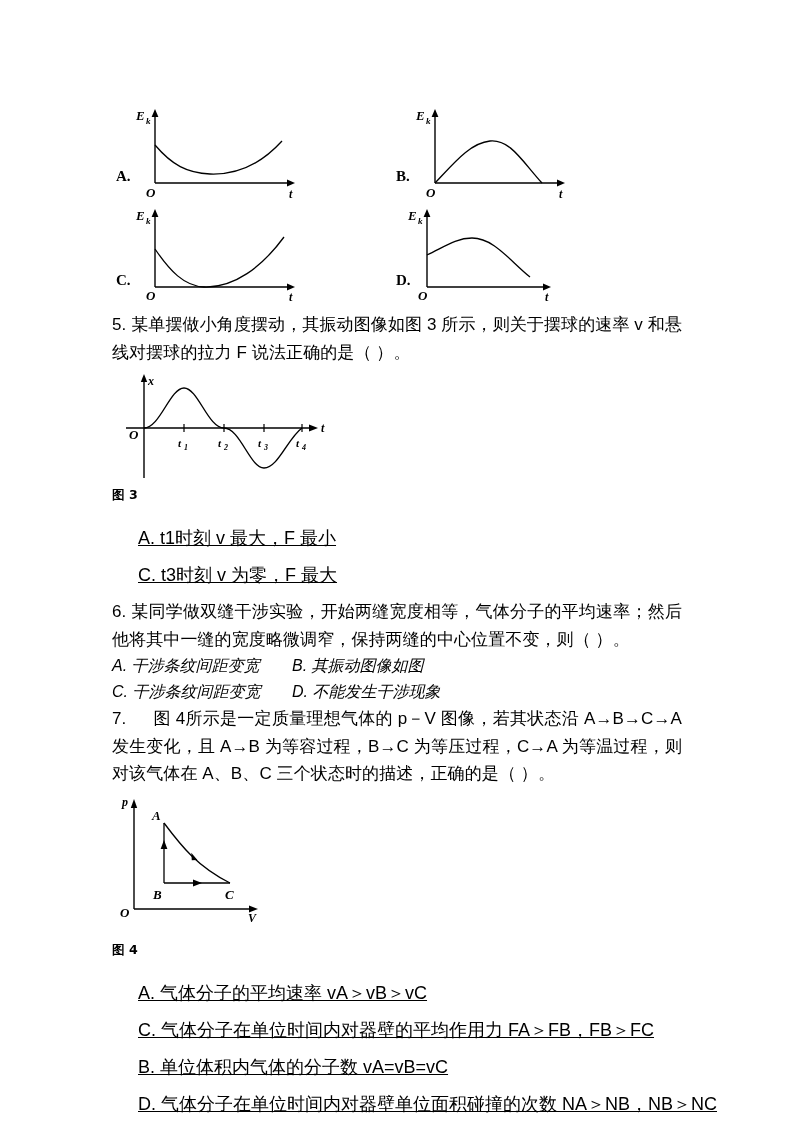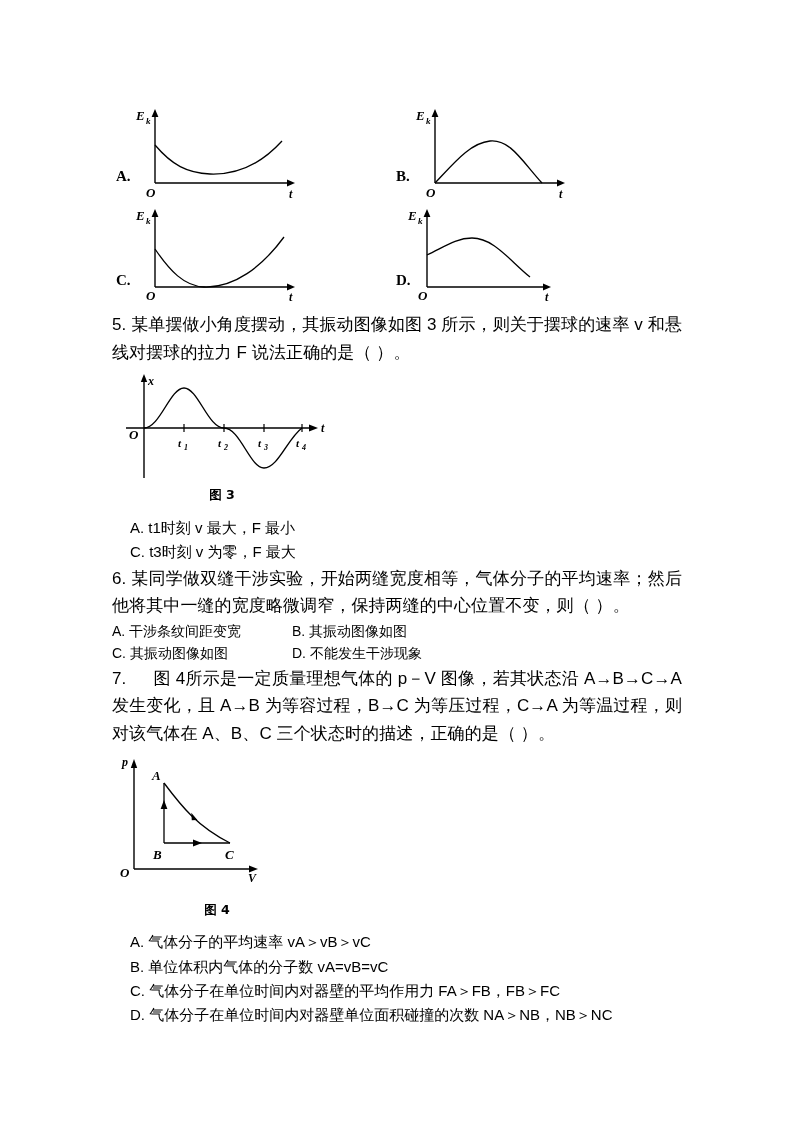--- a/index.html
+++ b/index.html
@@ -47,43 +47,45 @@
     font-size: 17px;
     line-height: 1.62;
     letter-spacing: 0.1px;
     text-align: justify;
     margin: 0;
   }
   .choices {
     margin: 0;
   }
   .choice {
-    font-size: 15px;
+    font-size: 18px;
     line-height: 1.62;
-    margin: 0;
+    margin: 8px;
     white-space: nowrap;
+    text-decoration: underline;
   }
   .choice-ind {
     padding-left: 18px;
   }
   .choice-2col {
     display: flex;
-    font-size: 14px;
+    font-size: 16px;
     line-height: 1.62;
+    font-style: italic;
   }
   .choice-2col > span:first-child { width: 180px; display:inline-block; }
 
   
   .figure-block {
     position: relative;
   }
   .fig-caption {
     font-size: 12.6px;
     font-weight: bold;
-    text-align: center;
+    text-align: left;
     line-height: 1.1;
     font-family: "DejaVu Sans", sans-serif;
   }
   .spacer-6 { height: 6px; }
   .spacer-10 { height: 10px; }
   .spacer-14 { height: 14px; }
   .spacer-3 { height: 3px; }
 
   svg text.axlbl {
     font-family: "Liberation Serif", "DejaVu Serif", serif;
@@ -219,21 +221,21 @@
     <p class="q">
       <span>6.</span>
       <span>某同学做双缝干涉实验，开始两缝宽度相等，气体分子的平均速率；然后他将其中一缝的宽度略微调窄，保持两缝的中心位置不变，则（        ）。</span>
     </p>
     <div class="choices">
       <div class="choice-2col">
         <span>A.  干涉条纹间距变宽</span>
         <span>B.  其振动图像如图</span>
       </div>
       <div class="choice-2col">
-        <span>C.  其振动图像如图</span>
+        <span>C.  干涉条纹间距变宽</span>
         <span>D.  不能发生干涉现象</span>
       </div>
     </div>
 
     <p class="q">
       <span>7.</span>
       <span style="display:inline-block;width:22px;"></span><span>图 4所示是一定质量理想气体的 p－V 图像，若其状态沿 A→B→C→A 发生变化，且 A→B 为等容过程，B→C 为等压过程，C→A 为等温过程，则对该气体在 A、B、C 三个状态时的描述，正确的是（        ）。</span>
     </p>
 
     <div class="spacer-3"></div>
@@ -263,20 +265,20 @@
         <text class="ptlbl" x="41" y="108" font-size="13">B</text>
         <text class="ptlbl" x="113" y="108" font-size="13">C</text>
       </svg>
       <div class="fig-caption" style="width:210px;">图 4</div>
     </div>
 
     <div class="spacer-14"></div>
 
     <div class="choices">
       <div class="choice choice-ind">A.  气体分子的平均速率 vA＞vB＞vC</div>
+      <div class="choice choice-ind">C.  气体分子在单位时间内对器壁的平均作用力 FA＞FB，FB＞FC</div>
       <div class="choice choice-ind">B.  单位体积内气体的分子数 vA=vB=vC</div>
-      <div class="choice choice-ind">C.  气体分子在单位时间内对器壁的平均作用力 FA＞FB，FB＞FC</div>
       <div class="choice choice-ind">D.  气体分子在单位时间内对器壁单位面积碰撞的次数 NA＞NB，NB＞NC</div>
     </div>
 
 
   </div>
 </div>
 
 </body></html>

